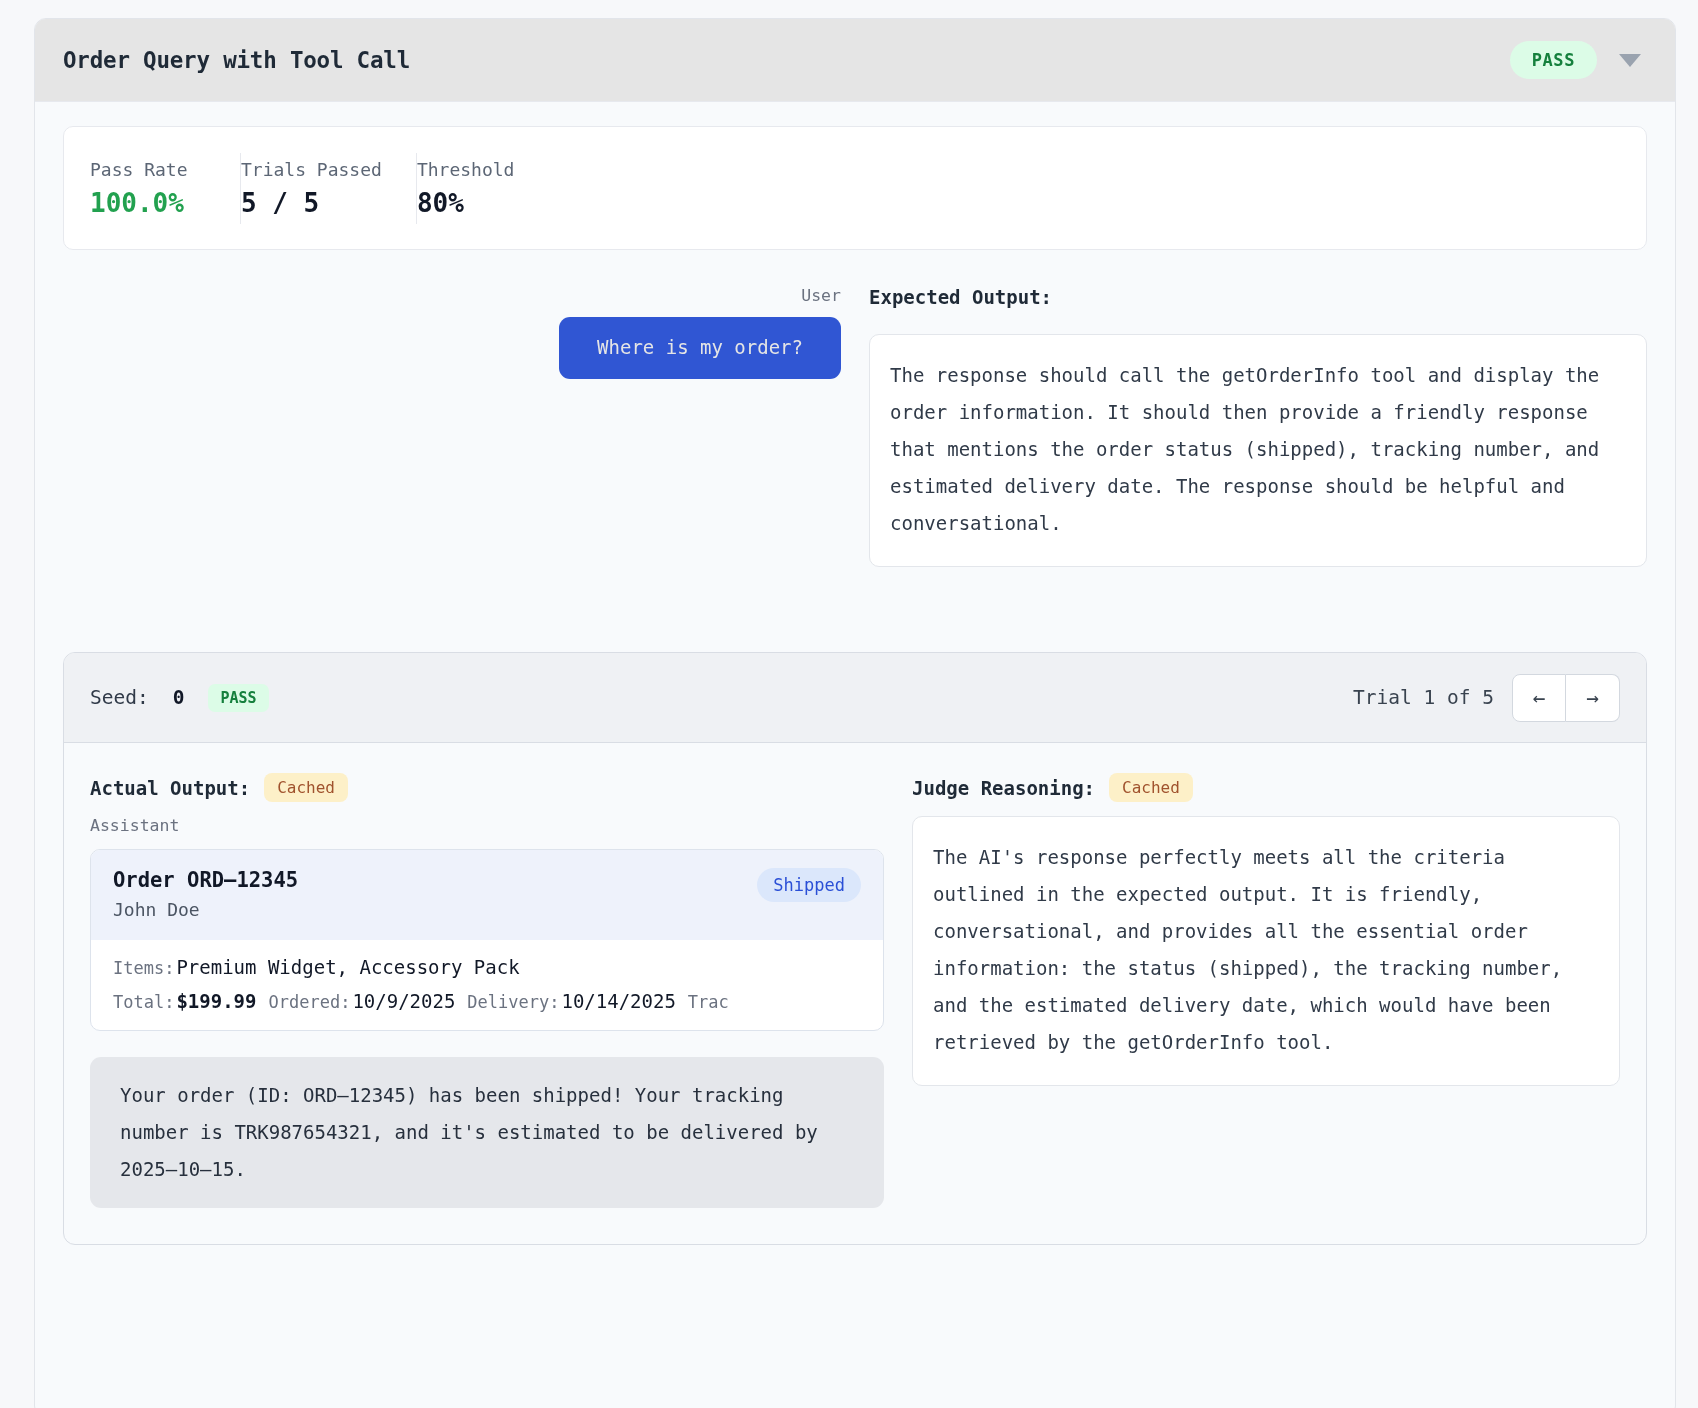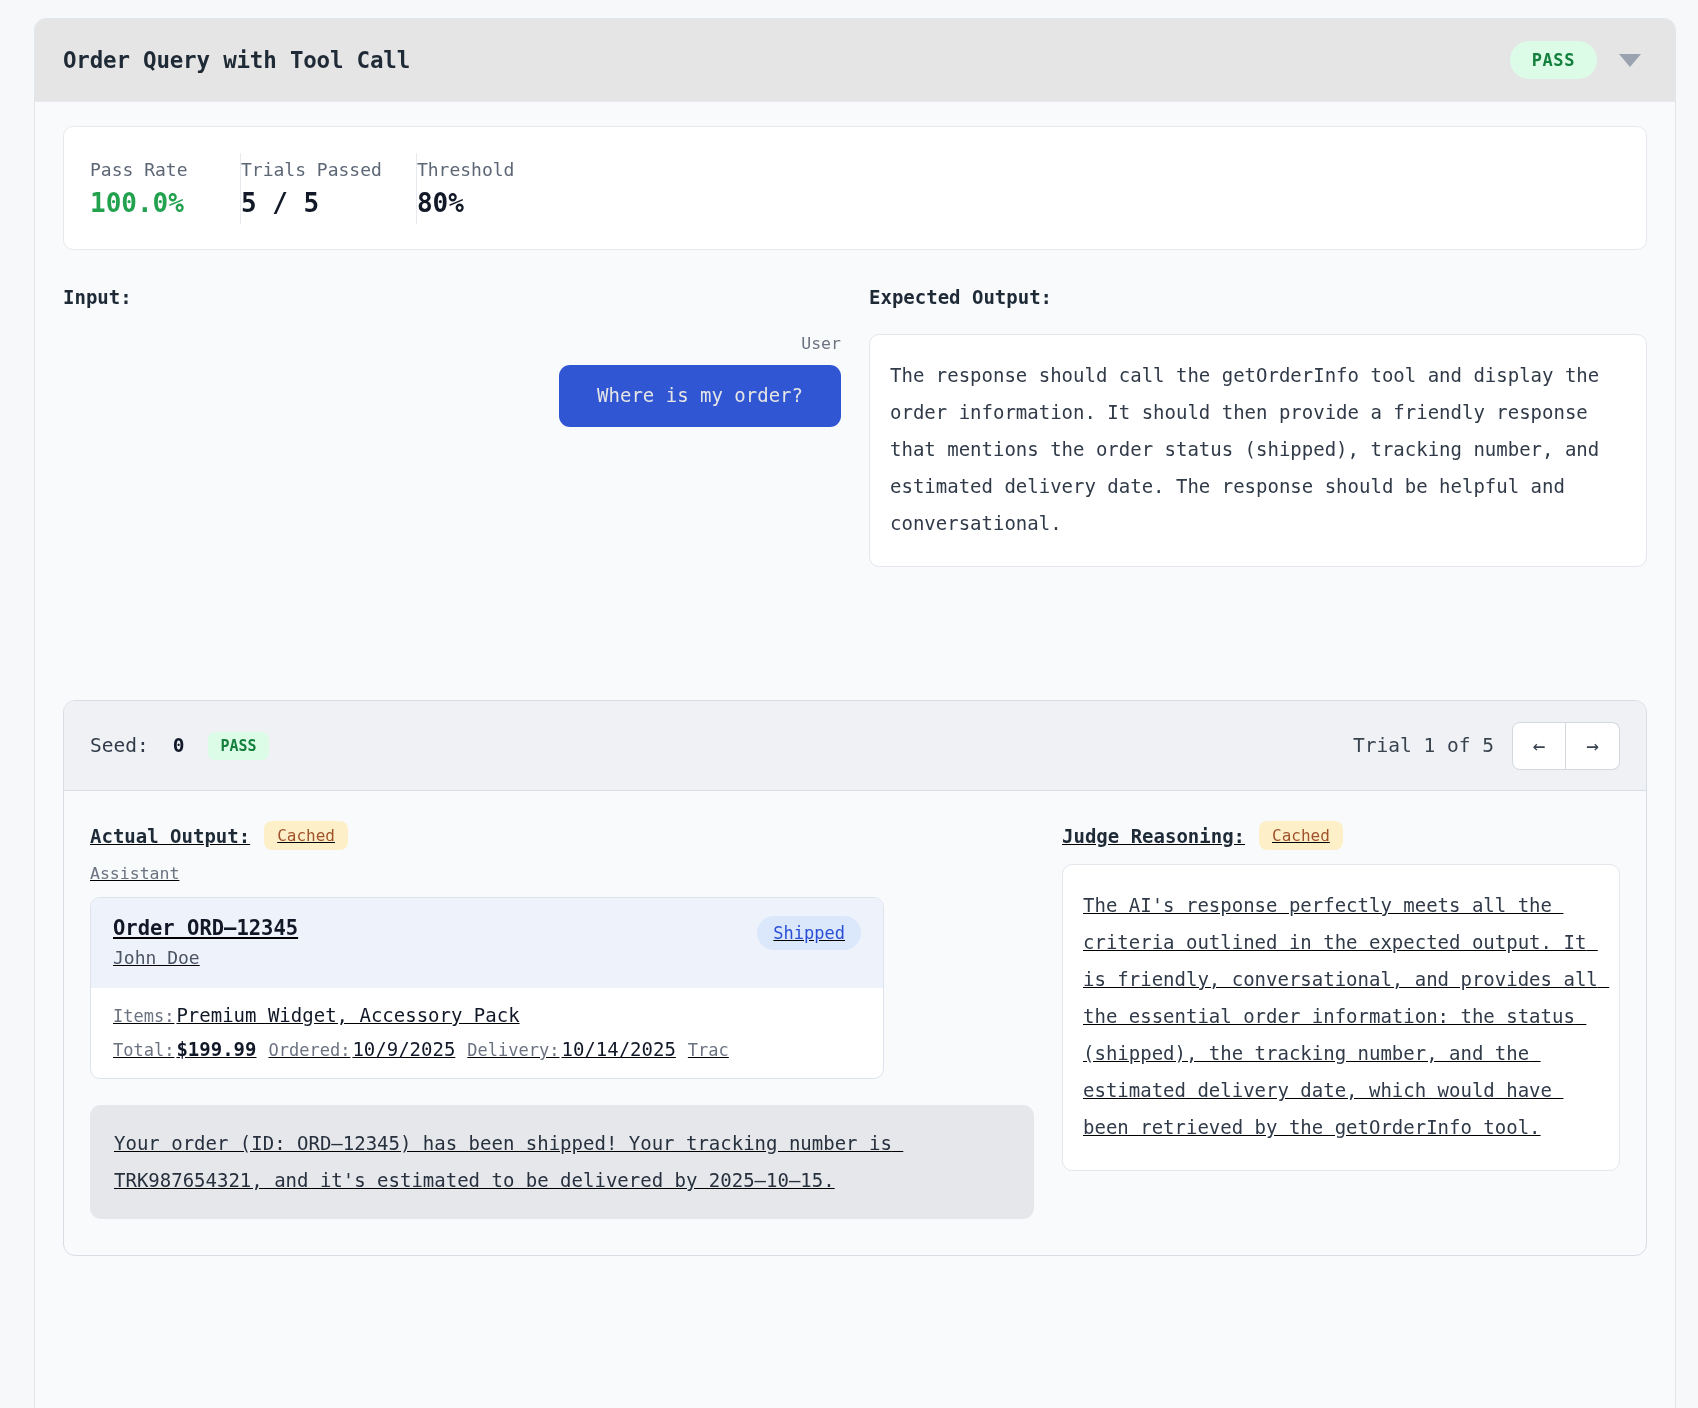--- a/index.html
+++ b/index.html
@@ -202,21 +202,20 @@
     cursor: pointer;
   }
   .nav-btn.prev { border-radius: 8px 0 0 8px; }
   .nav-btn.next { border-radius: 0 8px 8px 0; border-left: none; }
 
   .trial-body {
     display: grid;
     grid-template-columns: 1fr 1fr;
     gap: 28px;
     padding: 30px 26px 36px 26px;
-    text-decoration: underline;
   }
   .sub-label-row {
     display: flex;
     align-items: center;
     gap: 14px;
     margin-bottom: 14px;
   }
   .sub-label {
     font-size: 19px;
     font-weight: 700;
@@ -290,24 +289,24 @@
     font-size: 19px;
     color: #111827;
   }
   .ol-val.bold { font-weight: 700; }
   .ol-gap { display: inline-block; width: 8px; }
 
   .bubble-assistant {
     background: #e5e7eb;
     color: #27303d;
     border-radius: 11px;
-    padding: 20px 24px;
+    padding: 20px 30px;
     font-size: 19px;
     line-height: 1.95;
-    width: 944px;
+    width: 794px;
     max-width: 100%;
     white-space: pre-wrap;
   }
 </style>
 </head>
 <body>
 
 <div class="page">
   <div class="eval-card">
 
@@ -331,21 +330,20 @@
         </div>
         <div class="metric">
           <div class="metric-label">Threshold</div>
           <div class="metric-value">80%</div>
         </div>
       </div>
     </div>
 
     <div class="io-grid">
       <div>
-        <div class="section-label">Input:</div>
         <div class="chat-area">
           <div class="msg-row-user">
             <div class="role-label">User</div>
             <div class="bubble-user">Where is my order?</div>
           </div>
         </div>
       </div>
       <div>
         <div class="section-label">Expected Output:</div>
         <div class="out-box">The response should call the getOrderInfo tool and display the order information. It should then provide a friendly response that mentions the order status (shipped), tracking number, and estimated delivery date. The response should be helpful and conversational.</div>

